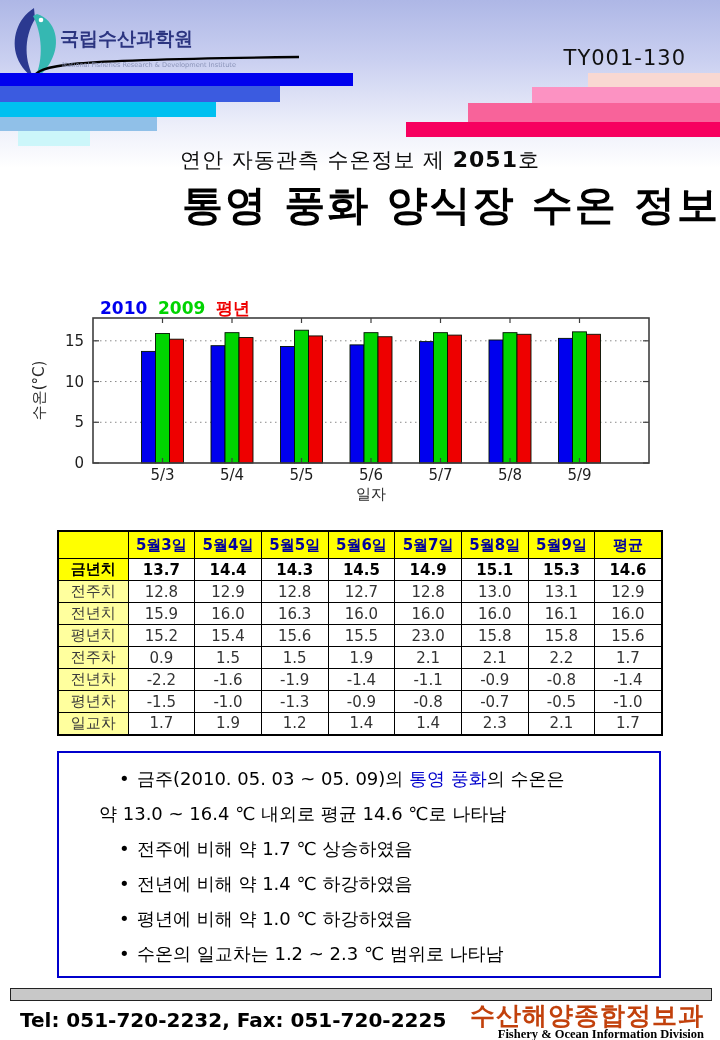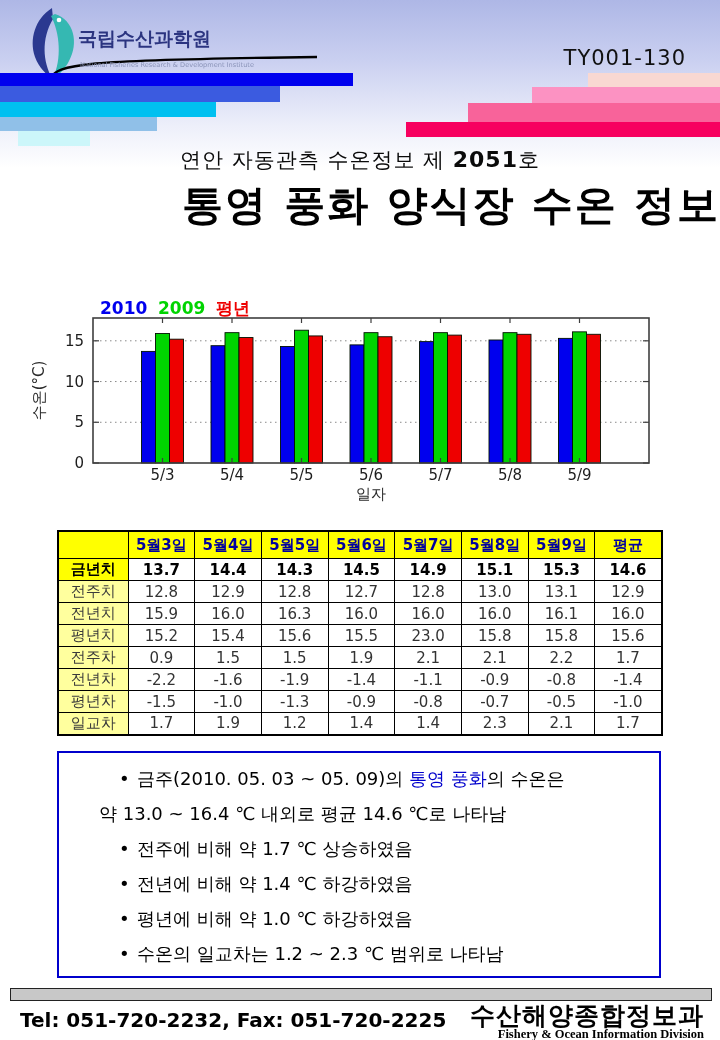--- a/index.html
+++ b/index.html
@@ -1,21 +1,21 @@
 <!DOCTYPE html>
 <html><head>
 <meta charset="utf-8">
 <style>
   html,body{margin:0;padding:0;background:#fff;}
   .page{position:relative;width:720px;height:1040px;background:#fff;overflow:hidden;
         font-family:"DejaVu Sans","Liberation Sans",sans-serif;color:#000;}
   
   .top-gradient{position:absolute;left:0;top:0;width:720px;height:168px;
         background:linear-gradient(#aeb7e6 0%,#c9cff0 35%,#edeffa 75%,#ffffff 100%);}
-  .logo{position:absolute;left:22px;top:5px;width:300px;height:78px;text-align:center;}
+  .logo{position:absolute;left:4px;top:5px;width:300px;height:78px;text-align:center;}
   .doc-code{position:absolute;top:46px;right:34px;font-size:21px;letter-spacing:1px;color:#111;}
   .hbar{position:absolute;}
   
   .subtitle{position:absolute;left:0;top:146px;width:720px;text-align:center;
         font-size:21px;letter-spacing:1px;color:#0a0a0a;}
   .subtitle b{font-size:22px;}
   .main-title{position:absolute;left:0;top:178px;width:720px;text-align:right;
         font-size:41px;font-weight:bold;letter-spacing:2px;color:#000;}
   .period{position:absolute;left:0;top:250px;width:720px;text-align:center;
         font-size:28px;font-weight:bold;letter-spacing:1px;color:#000;}
@@ -44,21 +44,21 @@
   .summary-box{position:absolute;left:57px;top:751px;width:604px;height:227px;box-sizing:border-box;
         border:2px solid #0000cc;background:#fff;padding:13px 14px 0 40px;}
   .sum-line{font-size:18px;line-height:26px;margin-bottom:9px;color:#000;display:flex;align-items:flex-start;}
   .sum-line .dot{width:18px;margin-left:20px;flex:0 0 auto;}
   .sum-line .hl{color:#0000cc;}
   
   .footer-rule{position:absolute;left:10px;top:988px;width:700px;height:11px;
         background:#c8c8c8;border:1px solid #222;}
   .tel-fax{position:absolute;left:20px;top:1008px;font-size:20px;font-weight:600;color:#000;}
   .division-kr{position:absolute;right:16px;top:999px;font-size:25px;font-weight:800;
-        letter-spacing:1px;color:#000000;}
+        letter-spacing:1px;color:#c2410c;}
   .division-en{position:absolute;right:16px;top:1027px;font-size:12.5px;font-weight:bold;
         font-family:"Liberation Serif","DejaVu Serif",serif;color:#000;}
 </style>
 </head>
 <body>
 
 <div class="page">
 
   <div class="top-gradient"></div>
 

